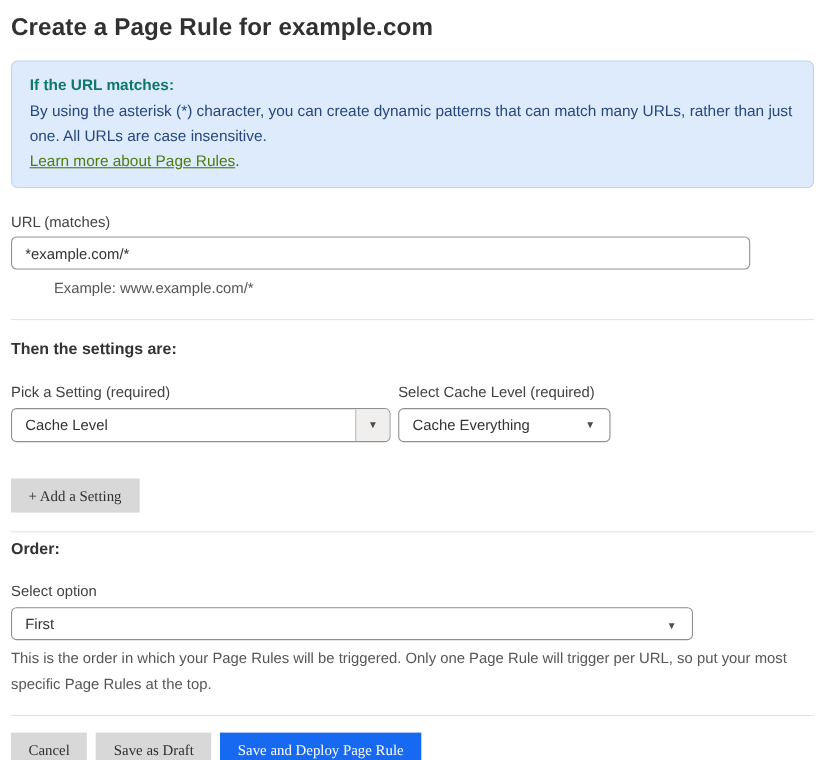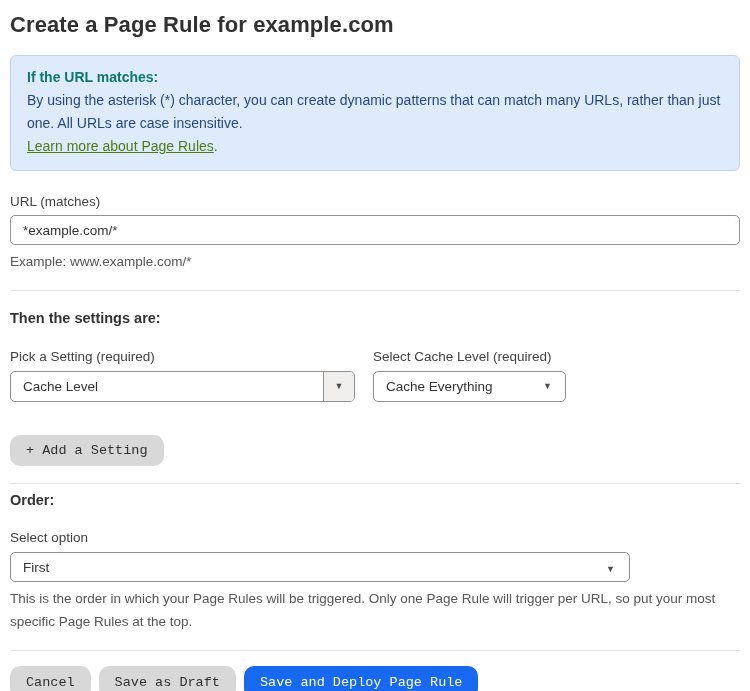--- a/index.html
+++ b/index.html
@@ -47,51 +47,51 @@
   }
   .helper-text {
     font-size: 13.5px;
     color: #565656;
     line-height: 23px;
   }
 
   .url-block { margin-top: 23px; }
   .text-input {
     margin-top: 6px;
-    width: 730px;
+    width: 672px;
     height: 30px;
     border: 1px solid #939393;
     border-radius: 5px;
     padding: 0 12px;
     font-size: 13.5px;
     color: #333333;
     font-family: "Liberation Sans", "DejaVu Sans", sans-serif;
     background: #ffffff;
     outline: none;
     display: block;
   }
-  .url-block .helper-text { margin-top: 5px; }
+  .url-block .helper-text { margin-top: 5px; margin-left: 39px; }
 
   hr.divider {
     border: none;
     border-top: 1px solid #e3e3e3;
     margin-top: 17px;
   }
 
   .section-heading {
     font-size: 14.5px;
     font-weight: 700;
     color: #333333;
     margin-top: 19px;
   }
 
   .settings-row {
     margin-top: 23px;
     display: flex;
-    gap: 18px;
+    gap: 7px;
   }
   .settings-col-1 { width: 345px; }
   .settings-col-2 { width: 193px; }
 
   .dropdown {
     margin-top: 7px;
     height: 31px;
     border: 1px solid #8f8f8f;
     border-radius: 5px;
     background: #ffffff;
@@ -124,23 +124,23 @@
     align-items: center;
   }
   .arrow-glyph {
     font-size: 9px;
     color: #4d4d4d;
     line-height: 1;
   }
 
   .btn {
     border: none;
-    border-radius: 10px;
-    font-size: 13.5px;
-    font-family: Liberation Mono, monospace;
+    border-radius: 0;
+    font-size: 13.5px;
+    font-family: Liberation Serif, serif;
     cursor: pointer;
     height: 32px;
     padding: 0 16px;
     color: #2f2f2f;
     background: #d8d8d8;
   }
   .btn-add { margin-top: 33px; display: inline-block; height: 31px; }
 
   .order-block .section-heading { margin-top: 8px; }
   .order-label { margin-top: 22px; }

